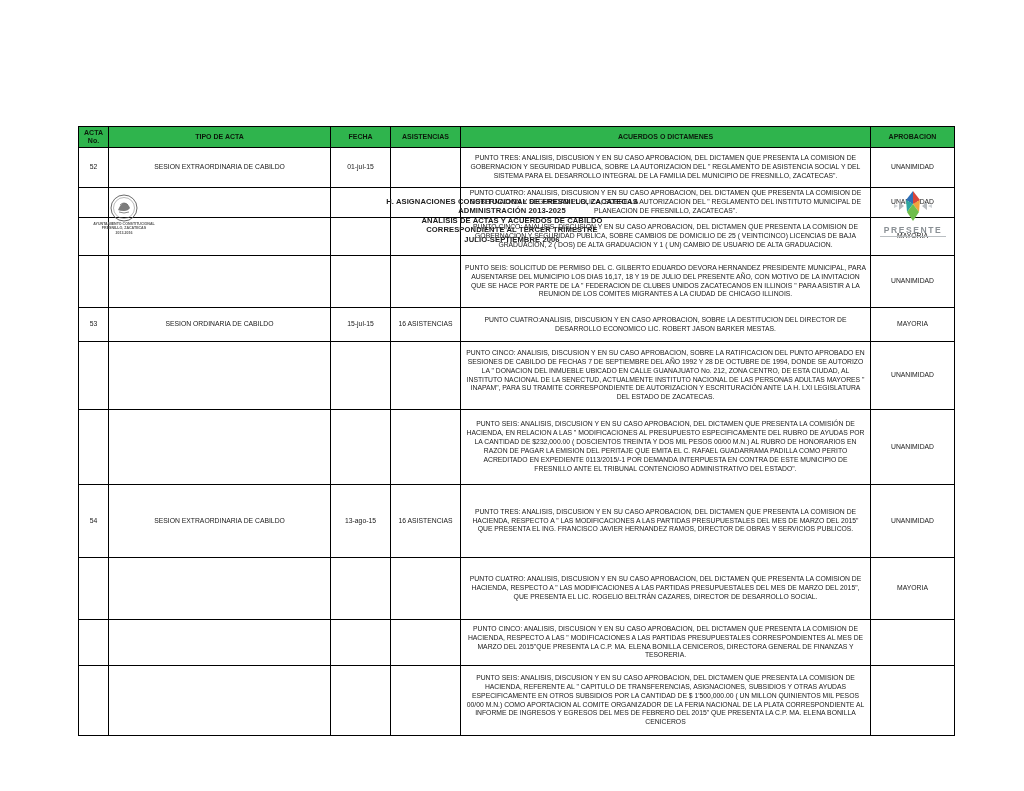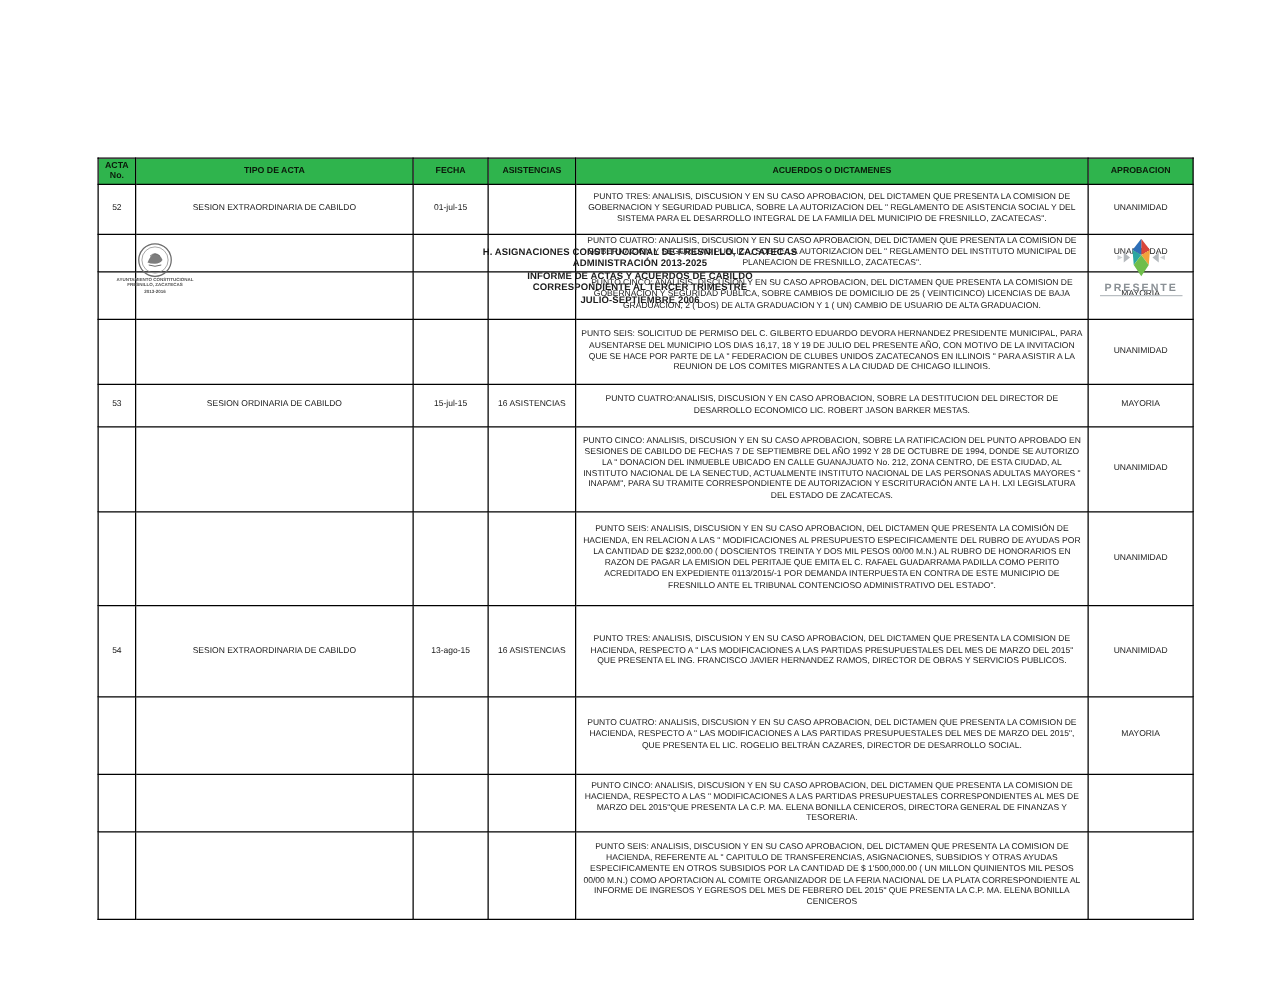--- a/index.html
+++ b/index.html
@@ -44,21 +44,21 @@
       <path d="M9 18 q5 2 10 0" stroke="#6b6b6b" stroke-width="0.8" fill="none"></path>
     </svg>
     <div class="seal-caption">AYUNTAMIENTO CONSTITUCIONAL</div>
     <div class="seal-caption">FRESNILLO, ZACATECAS</div>
     <div class="seal-caption">2013-2016</div>
   </div>
 
   <div class="title-block">
     <div>H. ASIGNACIONES CONSTITUCIONAL DE FRESNILLO, ZACATECAS</div>
     <div>ADMINISTRACIÓN 2013-2025</div>
-    <div>INFORME DE ACTAS Y ACUERDOS DE CABILDO</div>
+    <div>ANALISIS DE ACTAS Y ACUERDOS DE CABILDO</div>
     <div>CORRESPONDIENTE AL TERCER TRIMESTRE</div>
     <div>JULIO-SEPTIEMBRE 2006</div>
   </div>
 
   <div class="fresnillo">
     <svg width="44" height="34" viewBox="0 0 44 34">
       <polygon points="22,1 29,10 22,14" fill="#d9453a"></polygon>
       <polygon points="22,1 15,10 22,14" fill="#2d6fb7"></polygon>
       <polygon points="15,10 22,14 16,22" fill="#2ba6a0"></polygon>
       <polygon points="29,10 22,14 28,22" fill="#f2a33c"></polygon>

